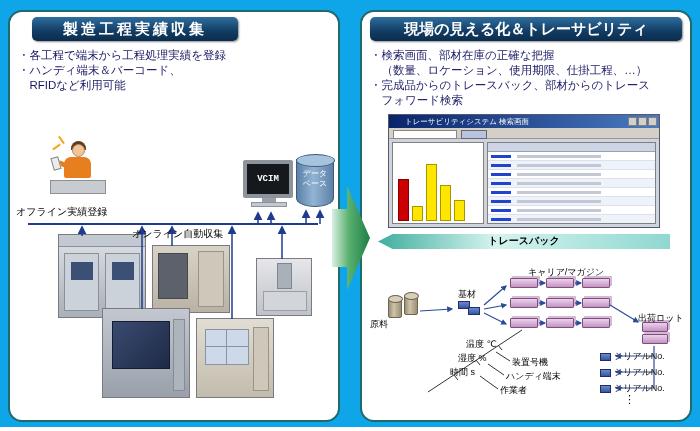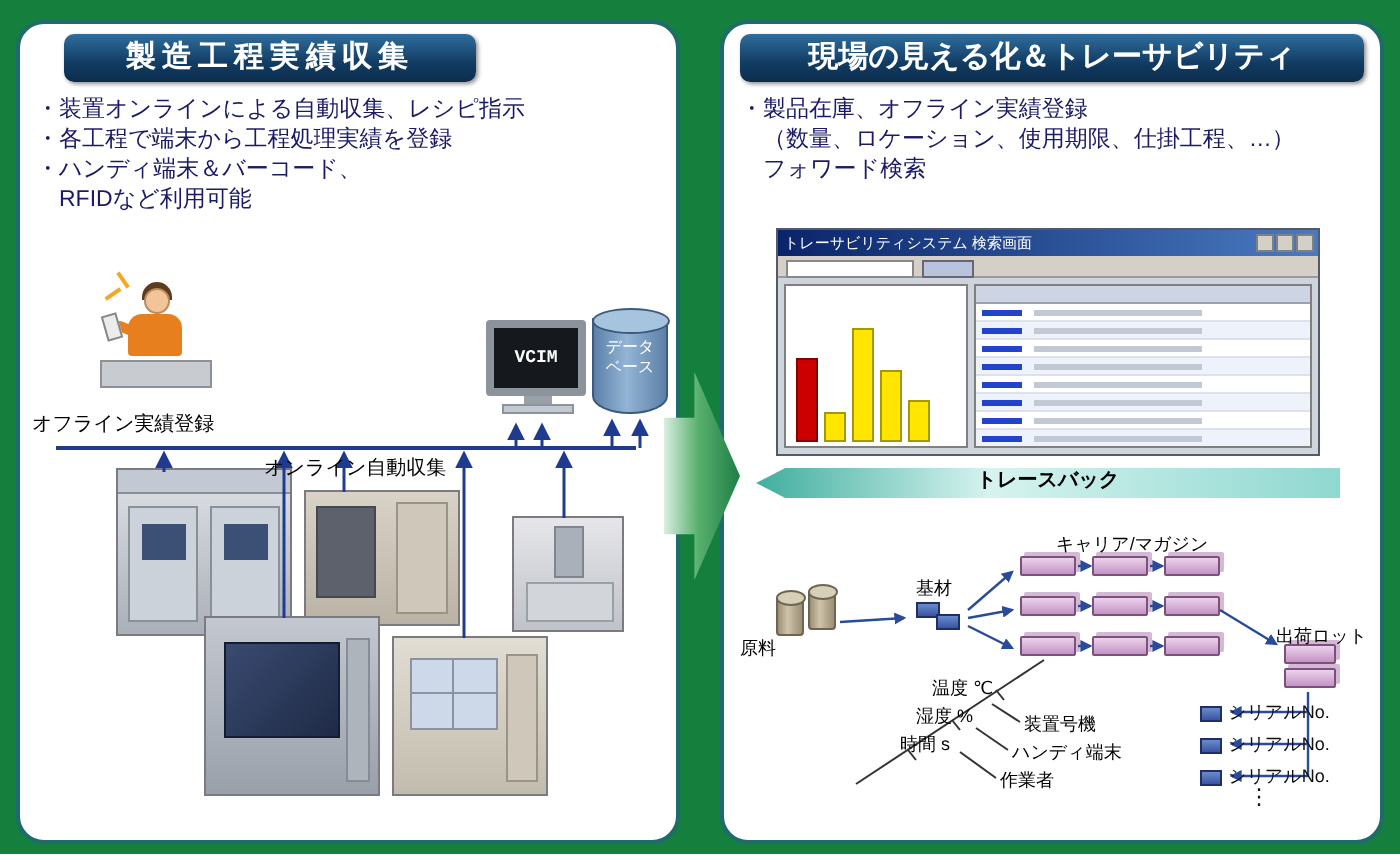--- a/index.html
+++ b/index.html
@@ -1,18 +1,18 @@
 <!DOCTYPE html>
 <html lang="ja"><head>
 <meta charset="utf-8">
 <style>
   *{margin:0;padding:0;box-sizing:border-box;}
   html,body{background:#fff;}
   body{font-family:"Liberation Sans","DejaVu Sans",sans-serif;color:#111;}
-  .canvas{position:relative;width:700px;height:427px;background:#15803d;overflow:hidden;}
+  .canvas{position:relative;width:700px;height:427px;background:#0ea5e9;overflow:hidden;}
 
   
   .panel{position:absolute;top:10px;height:412px;border:2px solid #1f6b6b;border-radius:14px;background:#fff;}
   .panel.left{left:8px;width:332px;}
   .panel.right{left:360px;width:332px;}
   .panel-header{position:absolute;top:5px;height:24px;border-radius:5px;
     background:linear-gradient(180deg,#2f6e9e 0%,#123c63 60%,#0b2d4d 100%);
     color:#fff;font-size:15px;font-weight:bold;text-align:center;line-height:24px;
     box-shadow:1px 1px 2px rgba(0,0,0,.45);z-index:6;}
   .panel.left .panel-header{left:22px;width:206px;letter-spacing:3px;}
@@ -70,21 +70,21 @@
   .m4 .win{position:absolute;left:9px;top:12px;width:58px;height:48px;background:linear-gradient(135deg,#3a4a70,#1e2a46);border:1px solid #141c30;}
   .m4 .panel2{position:absolute;right:4px;top:10px;width:12px;height:72px;background:#aeb4bc;border:1px solid #868c96;}
   .m5{left:186px;top:306px;width:78px;height:80px;background:linear-gradient(180deg,#e2ddd2,#c2bcae);}
   .m5 .win{position:absolute;left:8px;top:10px;width:44px;height:36px;background:#cdd8e8;border:1px solid #8b93a2;}
   .m5 .gv{position:absolute;left:29px;top:10px;width:1px;height:36px;background:#8b93a2;}
   .m5 .gh{position:absolute;left:8px;top:27px;width:44px;height:1px;background:#8b93a2;}
   .m5 .side{position:absolute;right:4px;top:8px;width:16px;height:64px;background:#cfc8ba;border:1px solid #9a9488;}
 
   
   .shot{position:absolute;left:26px;top:102px;width:272px;height:114px;border:1px solid #51596b;background:#cfd4dc;z-index:2;}
-  .shot-title{height:13px;background:linear-gradient(90deg,#0a246a,#4a7ac0);color:#fff;font-size:7.5px;line-height:13px;padding-left:3px;position:relative;}
+  .shot-title{height:13px;background:linear-gradient(90deg,#0a246a,#4a7ac0);color:#fff;font-size:7.5px;line-height:13px;padding-left:16px;position:relative;}
   .shot-btns{position:absolute;right:2px;top:2px;display:flex;gap:1px;}
   .shot-btn{width:9px;height:9px;background:#d4d0c8;border:1px solid #808080;}
   .shot-toolbar{position:relative;height:11px;background:#d4d0c8;border-bottom:1px solid #999;}
   .shot-toolbar::before{content:"";position:absolute;left:4px;top:2px;width:62px;height:7px;background:#fff;border:1px solid #888;}
   .shot-toolbar::after{content:"";position:absolute;left:72px;top:2px;width:24px;height:7px;background:#b8c4dc;border:1px solid #667;}
   .shot-body{display:flex;padding:3px;height:calc(100% - 24px);}
   .shot-chart{position:relative;width:92px;background:#fff;border:1px solid #808080;display:flex;align-items:flex-end;gap:3px;padding:2px 5px;}
   .mini-bar{width:11px;border:1px solid rgba(0,0,0,.35);}
   .shot-table{flex:1;margin-left:3px;background:#fff;border:1px solid #808080;overflow:hidden;}
   .thead{height:9px;background:#cdd5e4;border-bottom:1px solid #9aa2b2;}
@@ -124,21 +124,20 @@
 </style>
 </head>
 <body>
 
 <div class="canvas">
 
   <div class="panel left">
     <div class="panel-header">製造工程実績収集</div>
 
     <div class="bullets">
-      <div>・装置オンラインによる自動収集、レシピ指示</div>
       <div>・各工程で端末から工程処理実績を登録</div>
       <div>・ハンディ端末＆バーコード、</div>
       <div>　RFIDなど利用可能</div>
     </div>
 
     <svg class="lconn" width="332" height="410" viewBox="0 0 332 410">
       <defs>
         <marker id="arL" viewBox="0 0 10 10" refX="8" refY="5" markerWidth="6" markerHeight="6" orient="auto-start-reverse">
           <path d="M0,0L10,5L0,10z" fill="#1f3b8f"></path>
         </marker>
@@ -210,22 +209,23 @@
       <div class="side"></div>
     </div>
   </div>
 
   <div class="big-arrow"></div>
 
   <div class="panel right">
     <div class="panel-header">現場の見える化＆トレーサビリティ</div>
 
     <div class="bullets">
-      <div>・製品在庫、オフライン実績登録</div>
+      <div>・検索画面、部材在庫の正確な把握</div>
       <div>　（数量、ロケーション、使用期限、仕掛工程、…）</div>
+      <div>・完成品からのトレースバック、部材からのトレース</div>
       <div>　フォワード検索</div>
     </div>
 
     <div class="shot">
       <div class="shot-title">
         <span>トレーサビリティシステム 検索画面</span>
         <span class="shot-btns">
           <span class="shot-btn"></span>
           <span class="shot-btn"></span>
           <span class="shot-btn"></span>

